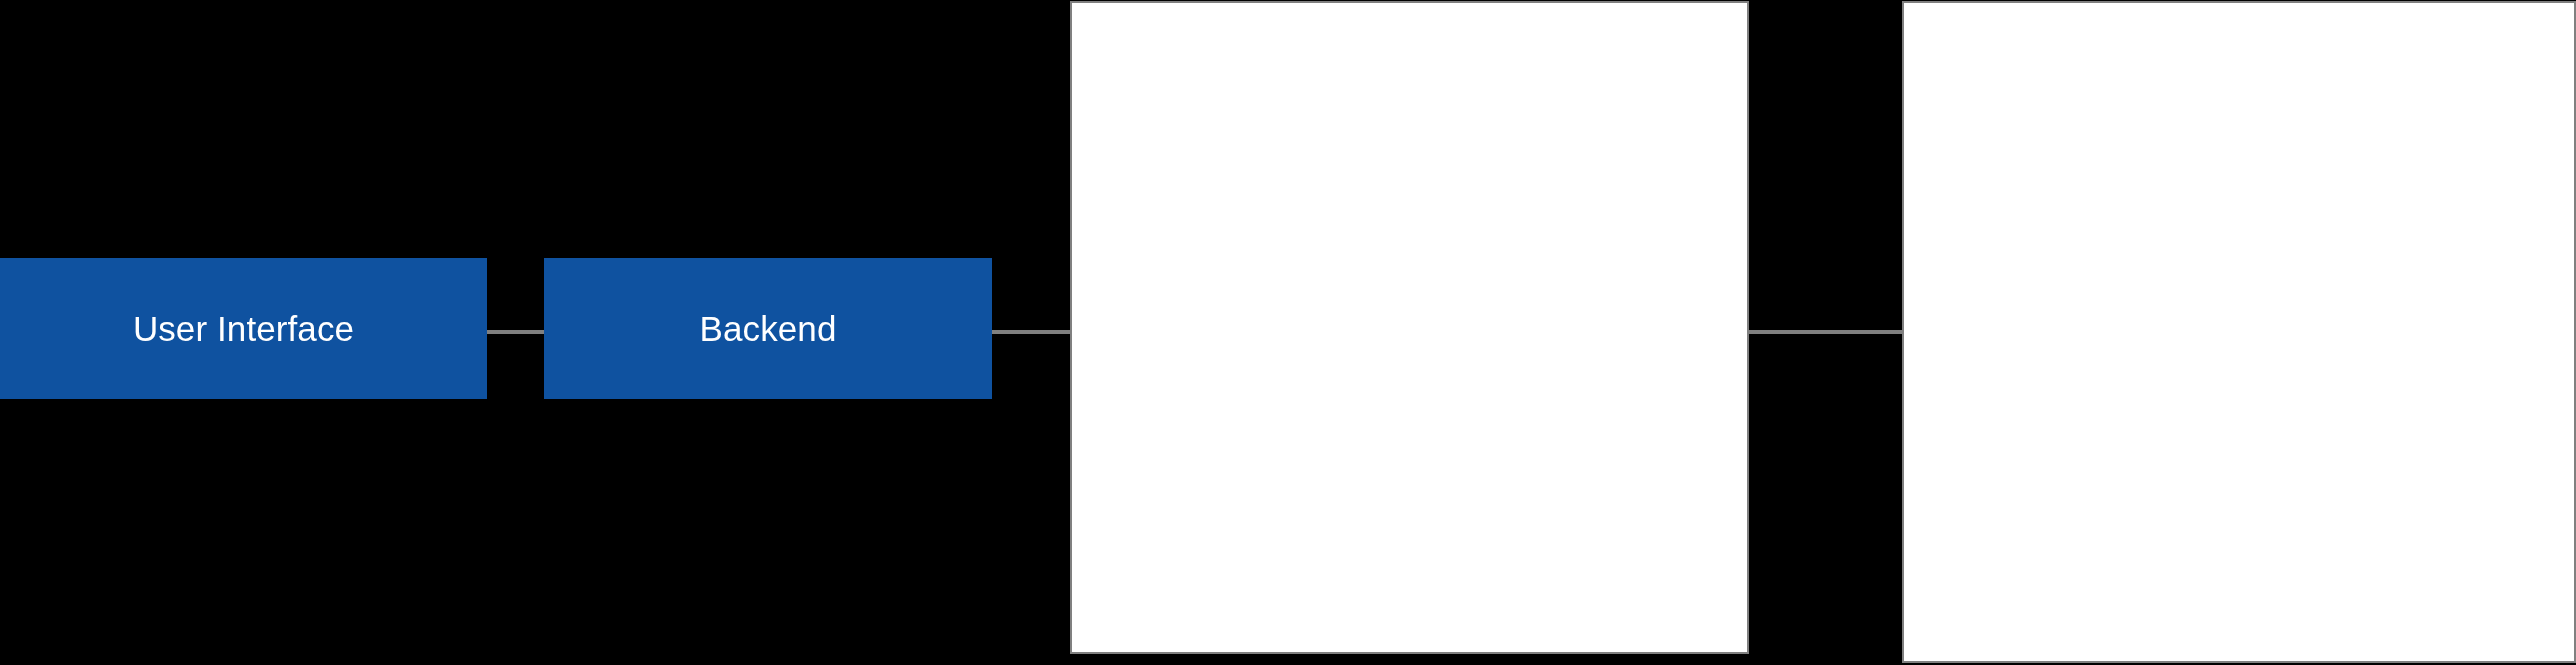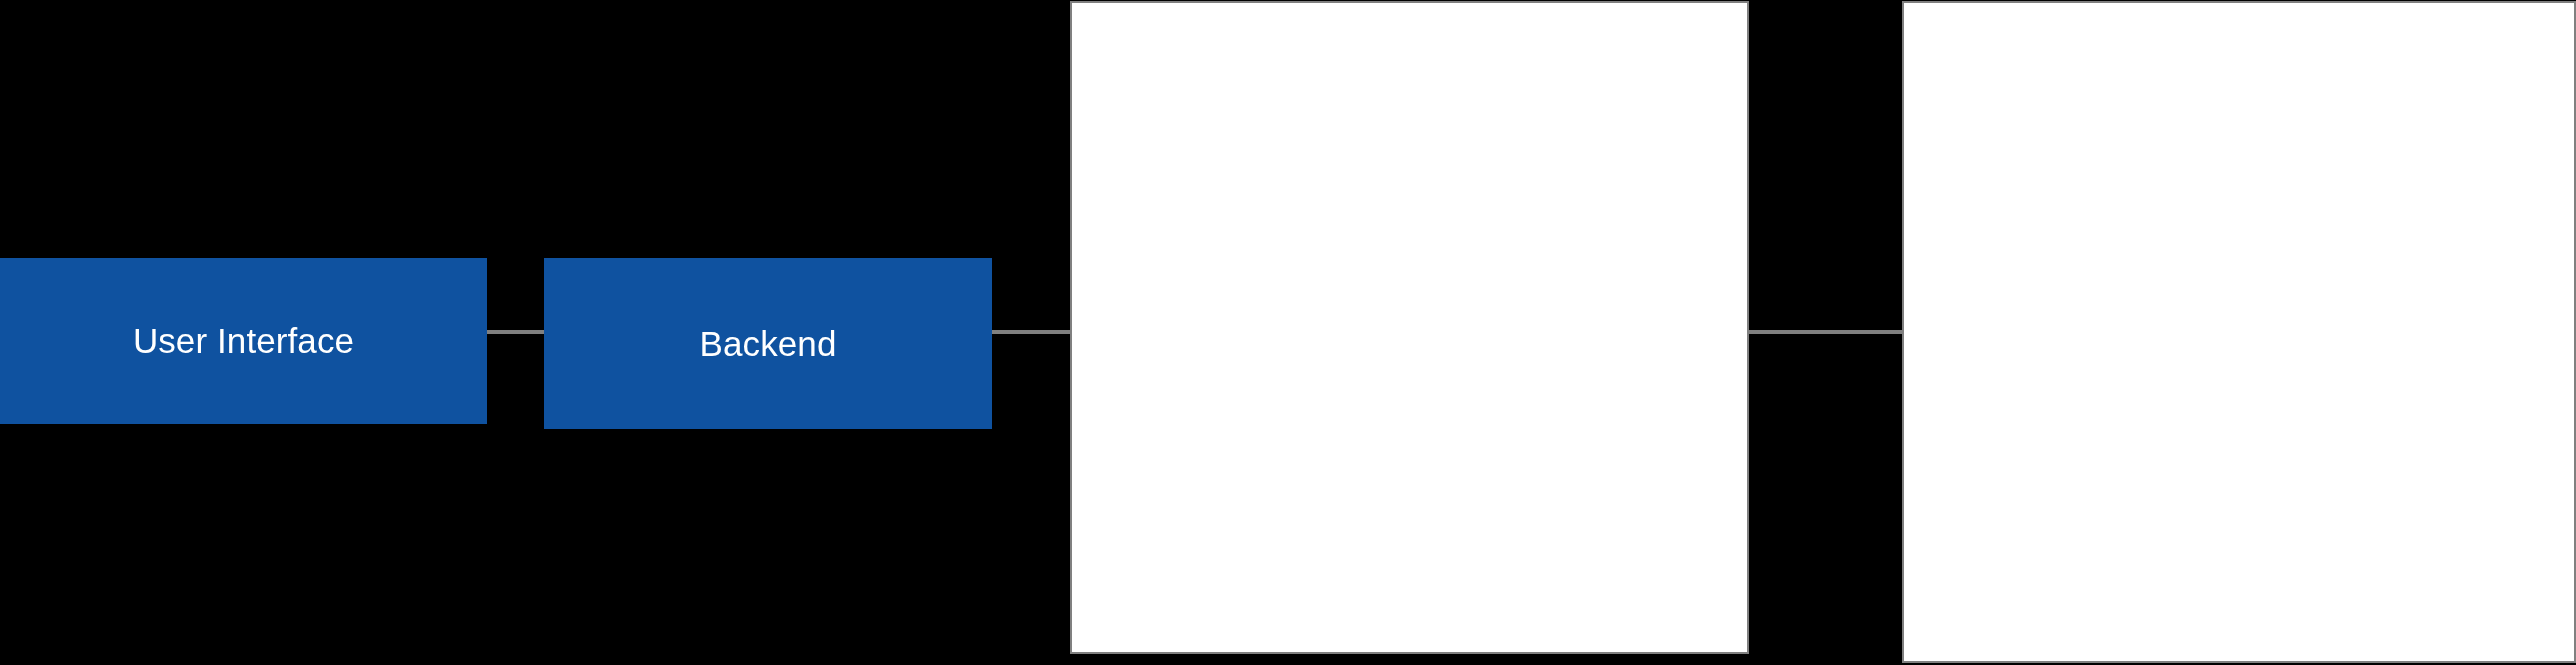--- a/index.html
+++ b/index.html
@@ -34,22 +34,22 @@
     background: #FFFFFF;
     border: 2.1px solid #808080;
     box-sizing: border-box;
   }
   .connector {
     position: absolute;
     background: #808080;
     height: 3.5px;
   }
   
-  #node-user-interface { left: 0px;    top: 258px; width: 487px;  height: 166px; font-size: 35px; }
-  #node-backend        { left: 544px;  top: 258px; width: 448px;  height: 171px; font-size: 35px; }
+  #node-user-interface { left: 0px;    top: 258px; width: 487px;  height: 141px; font-size: 35px; }
+  #node-backend        { left: 544px;  top: 258px; width: 448px;  height: 141px; font-size: 35px; }
 
   #conn-ui-backend       { left: 487px;  top: 330px; width: 57px; }
   #conn-backend-services { left: 992px; top: 330px; width: 79px; }
   #conn-services-infra   { left: 1747px; top: 330px; width: 157px; }
 
   #panel-services { left: 1070px; top: 1.4px; width: 679px; height: 653px; }
   #panel-infra    { left: 1902px; top: 1.4px; width: 674px; height: 662px; }
 
   #node-pre-processing  { left: 1125px; top: 62px;  width: 571px; height: 136px; font-size: 35px; }
   #node-solver-api      { left: 1125px; top: 258px; width: 571px; height: 136px; font-size: 35px; }

